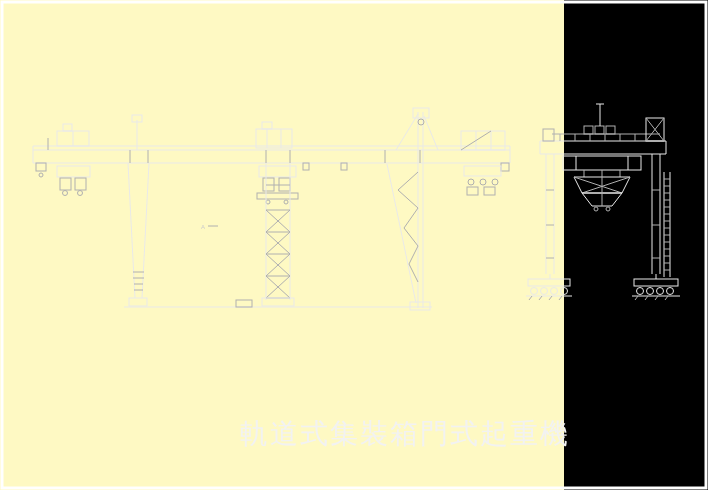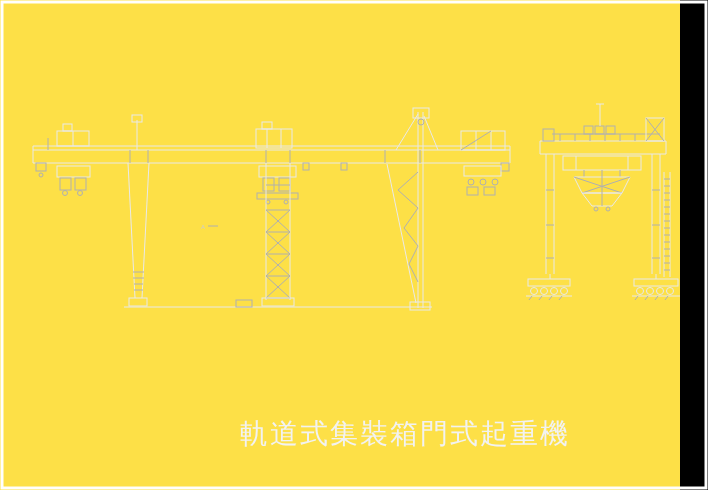--- a/index.html
+++ b/index.html
@@ -1,16 +1,16 @@
 <!DOCTYPE html>
 <html><head>
 <meta charset="utf-8">
 <style>
   html,body{margin:0;padding:0;background:#000;width:708px;height:490px;overflow:hidden;}
-  .canvas{position:relative;width:680px;height:490px;background:#fde047;}
+  .canvas{position:relative;width:564px;height:490px;background:#fef9c3;}
   svg{display:block;}
   .ln{stroke:#e9e9e9;stroke-width:1;fill:none;}
   .dim{stroke:#b0b0b0;stroke-width:1;fill:none;}
   .frame{stroke:#ffffff;stroke-width:3;fill:none;}
   .title-text{fill:#f2f2f2;font-family:"Liberation Sans",sans-serif;font-size:28px;letter-spacing:2px;}
   .tiny-text{fill:#cccccc;font-family:"Liberation Sans",sans-serif;font-size:6px;}
 </style>
 </head>
 <body>
 

